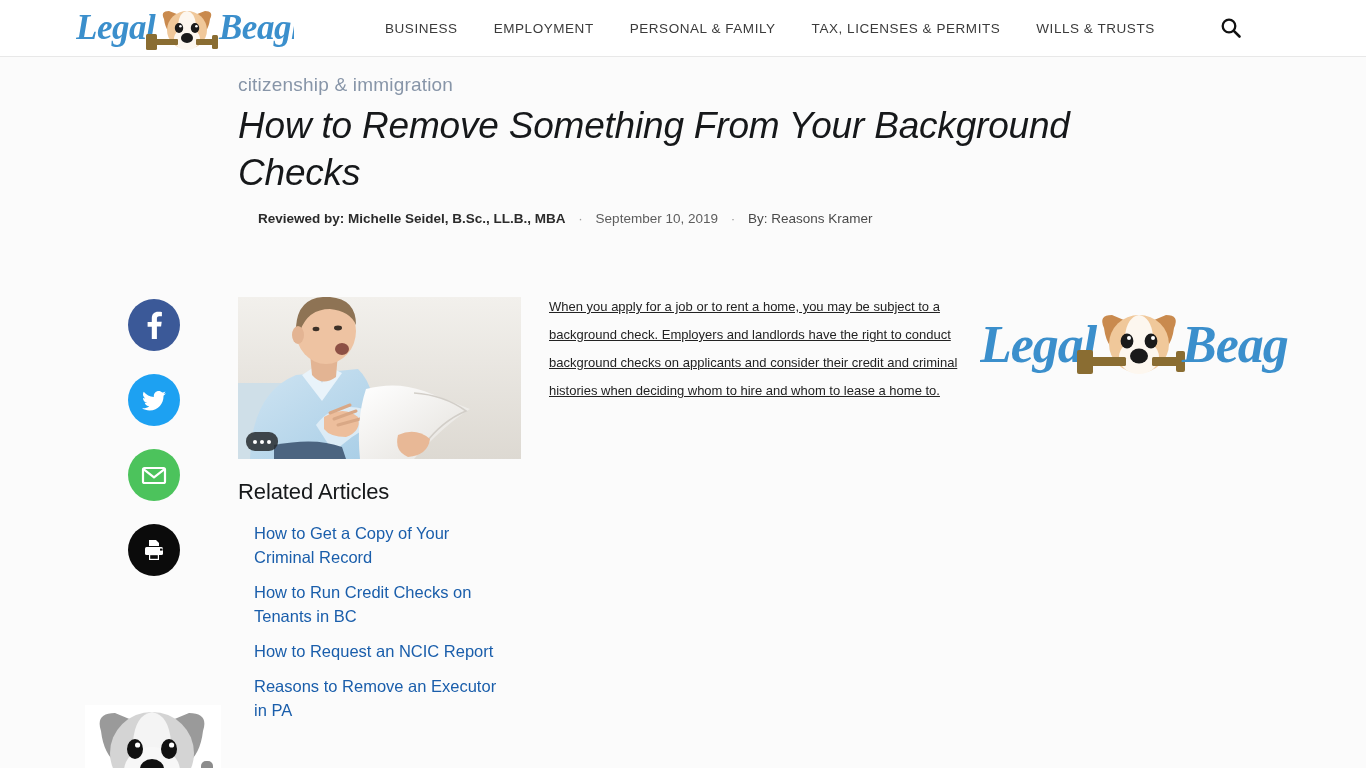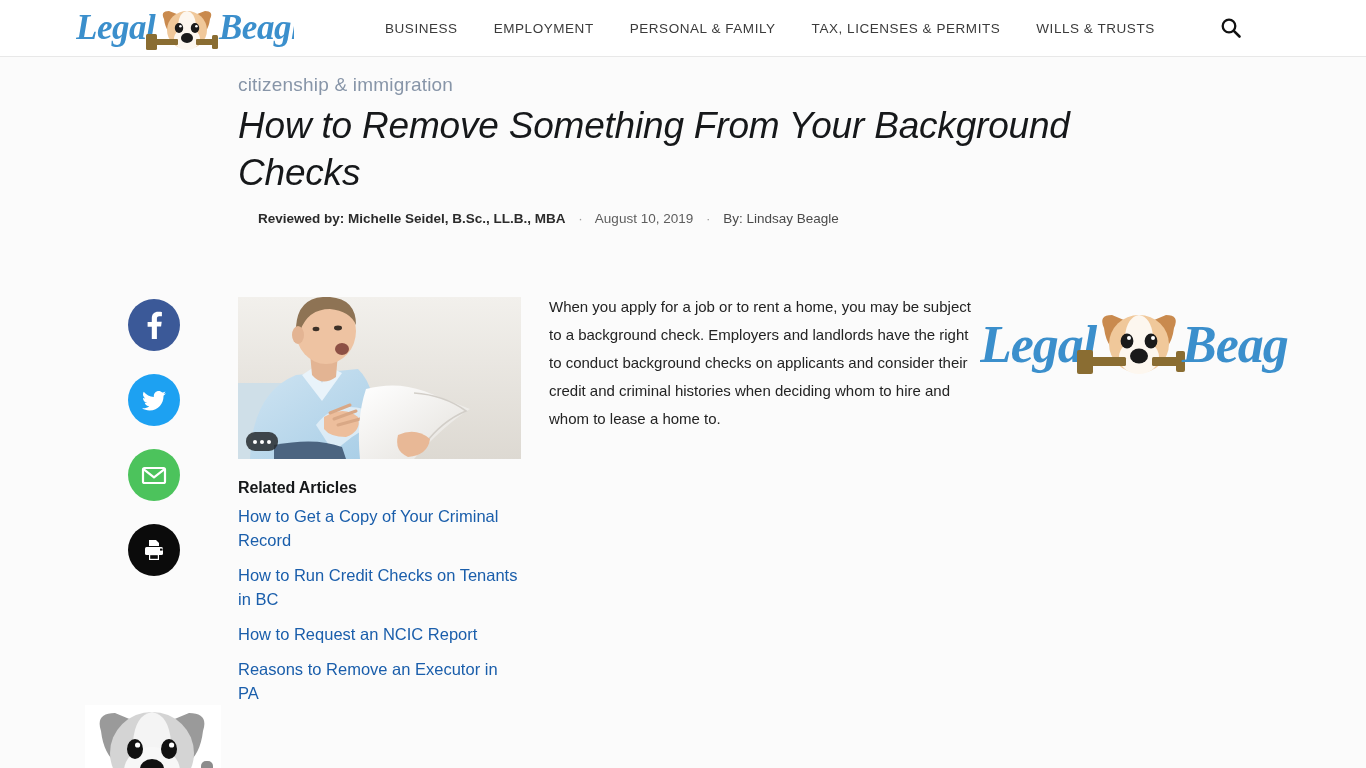--- a/index.html
+++ b/index.html
@@ -160,51 +160,52 @@
     gap: 3px;
     cursor: pointer;
   }
   .img-badge i {
     width: 4px; height: 4px; border-radius: 50%;
     background: #fff; display: block;
   }
 
   .related-head {
     margin: 20px 0 7px 0;
-    font-size: 16px;
-    font-weight: bold;
+    font-size: 22px;
+    font-weight: normal;
     color: #16181a;
     letter-spacing: -0.1px;
   }
   .related-list {
     list-style: none;
-    margin: 0; padding: 0;
+    margin: 16px; padding: 0;
   }
   .related-list li { margin-bottom: 11px; }
   .related-link {
     font-size: 16.5px;
     line-height: 24px;
     color: #1a5eab;
     text-decoration: none;
     cursor: pointer;
     display: inline;
   }
 
   
   .body-col {
     position: absolute;
     left: 549px;
     top: 236px;
     width: 424px;
   }
   .body-col p {
     margin: 0;
-    font-size: 15px;
+    font-size: 13px;
     line-height: 28px;
     color: #232323;
+    text-decoration: underline;
   }
 
   
   .side-logo {
     position: absolute;
     left: 980px;
     top: 249px;
     width: 308px;
     height: 78px;
   }
@@ -278,23 +279,23 @@
 </header>
 
 <main class="page">
 
   <div class="article-head">
     <a class="category">citizenship &amp; immigration</a>
     <h1 class="article-title">How to Remove Something From Your Background Checks</h1>
     <div class="byline">
       <span class="reviewer">Reviewed by: Michelle Seidel, B.Sc., LL.B., MBA</span>
       <span class="dot">·</span>
-      <span class="date">August 10, 2019</span>
+      <span class="date">September 10, 2019</span>
       <span class="dot">·</span>
-      <span class="author">By: Lindsay Beagle</span>
+      <span class="author">By: Reasons Kramer</span>
     </div>
   </div>
 
   <div class="share-rail">
     <button class="share-btn share-fb">
       <svg width="30" height="30" viewBox="0 0 30 30">
         <path d="M17.9 29V16.6h4.2l0.6-4.8h-4.8V8.7c0-1.4 0.4-2.4 2.4-2.4h2.6V2c-0.5-0.1-2-0.2-3.8-0.2-3.8 0-6.3 2.3-6.3 6.5v3.6H8.6v4.8h4.2V29h5.1z" fill="#fff"></path>
       </svg>
     </button>
     <button class="share-btn share-tw">

